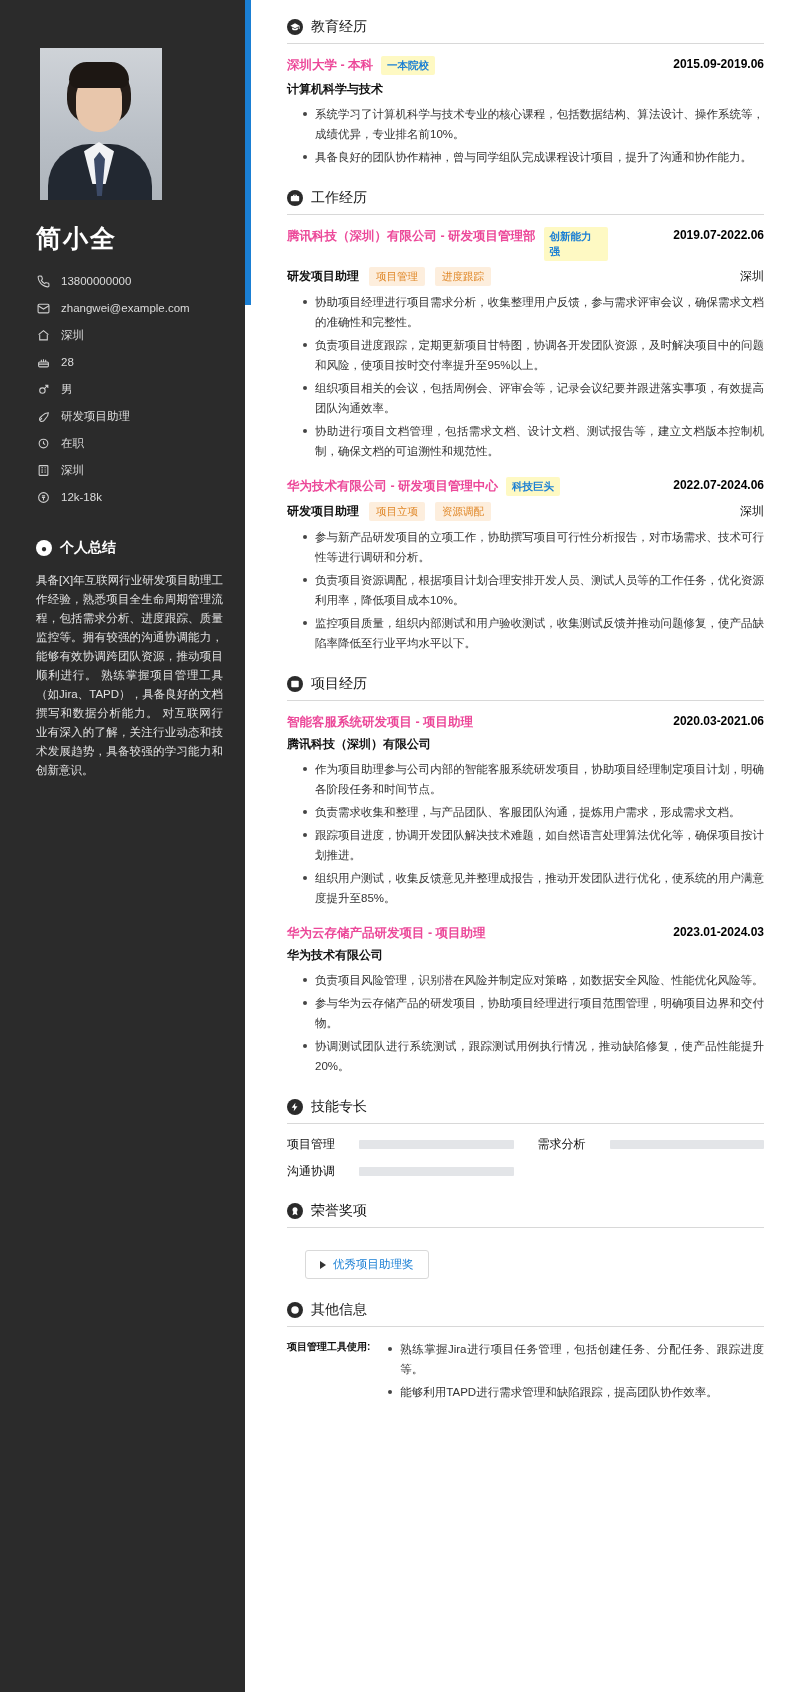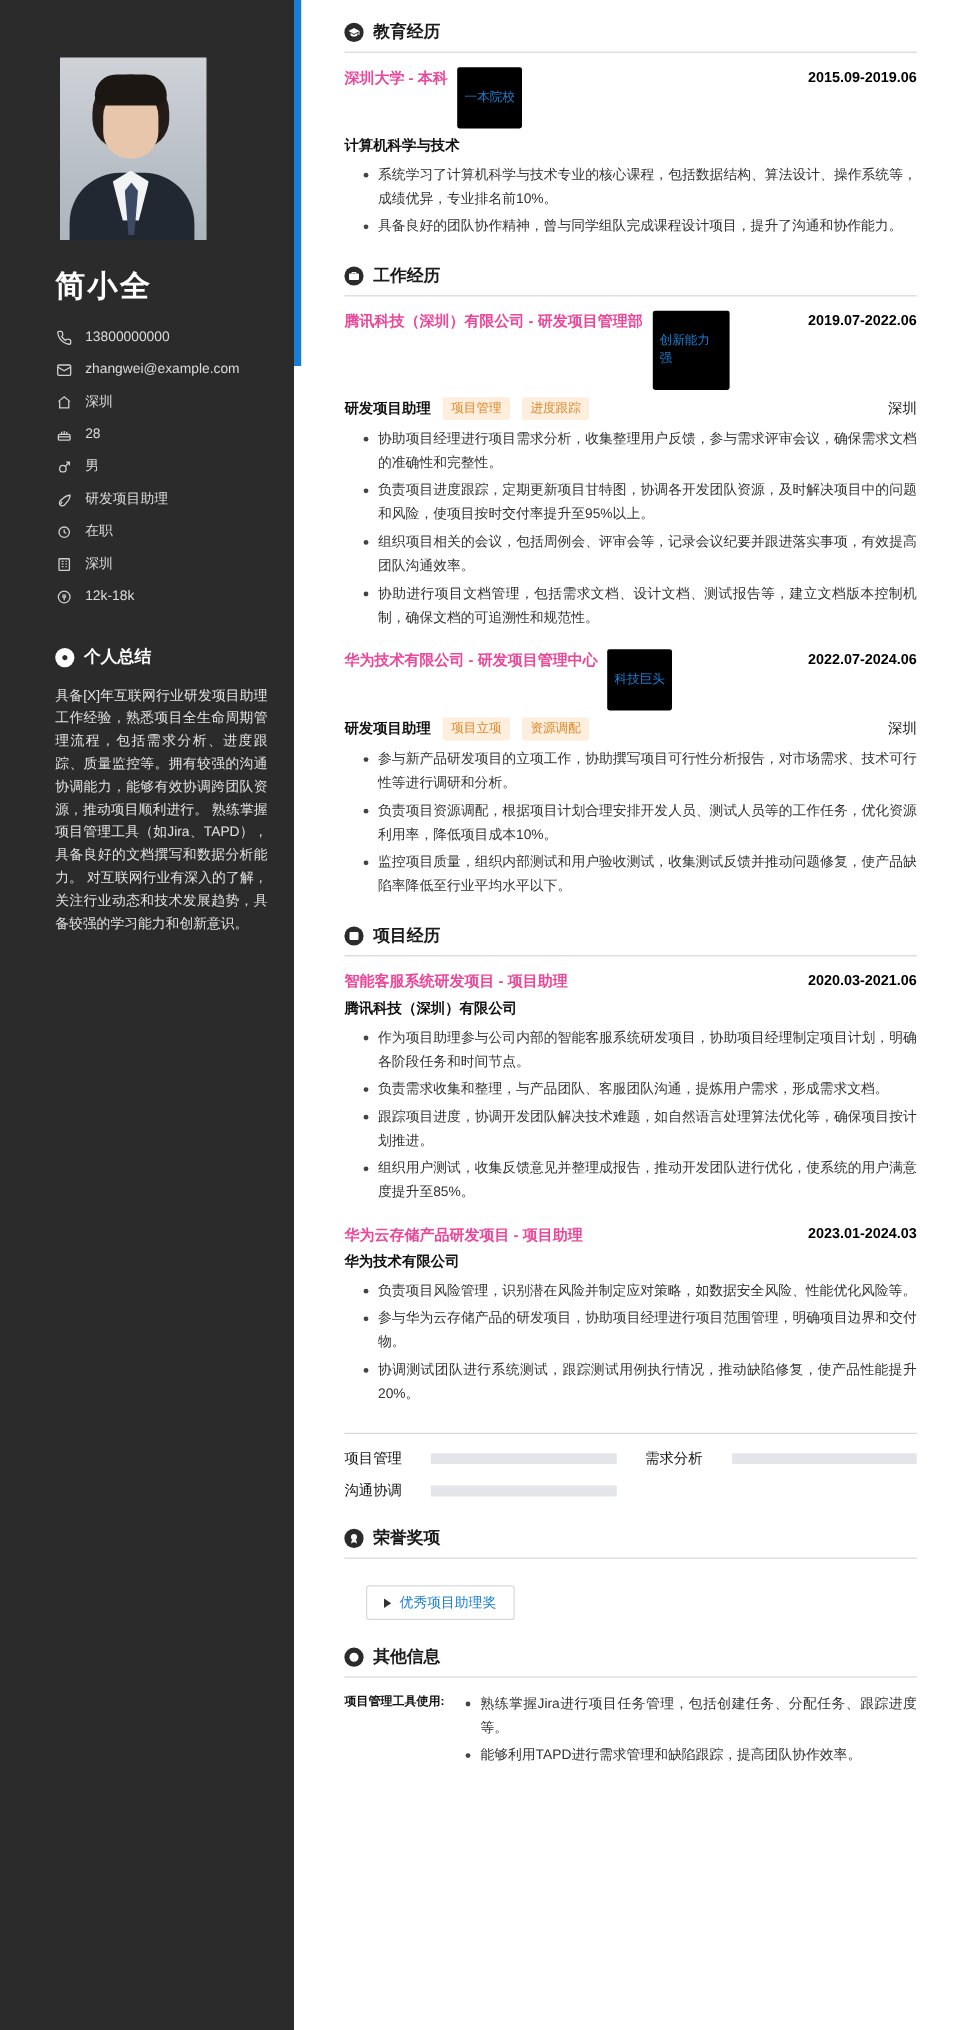--- a/index.html
+++ b/index.html
@@ -16,21 +16,21 @@
     min-height: 1692px;
     display: flex;
     position: relative;
     background: #fff;
   }
   
   .sidebar {
     width: 245px;
     background: #2b2b2b;
     color: #e8e8e8;
-    padding: 40px 22px 30px 44px;
+    padding: 40px 22px 30px 34px;
     flex: 0 0 245px;
   }
   .photo {
     width: 122px;
     height: 152px;
     background: #c9cdd2;
     margin: 8px 0 22px 6px;
     overflow: hidden;
     position: relative;
   }
@@ -115,21 +115,21 @@
     width: 16px; height: 16px;
     border-radius: 50%;
     background: #2b2b2b;
     color: #fff;
     display: flex; align-items: center; justify-content: center;
     font-size: 9px;
     flex: 0 0 16px;
   }
   .sec-title {
     font-size: 14px;
-    font-weight: bold;
+    font-weight: normal;
     color: #1b1b1b;
   }
   .sec-rule {
     height: 1px;
     background: #d8d8d8;
     margin: 7px 0 12px 0;
   }
   .entry { margin-bottom: 16px; }
   .entry-head {
     display: flex;
@@ -146,27 +146,27 @@
   .entry-left { display: flex; align-items: flex-start; gap: 8px; flex: 1 1 auto; }
   .entry-date {
     font-size: 12px;
     font-weight: bold;
     color: #000000;
     white-space: nowrap;
     padding-top: 1px;
   }
   .tag-blue {
     display: inline-block;
-    background: #000000;
+    background: #fef9c3;
     color: #1a7fd4;
     font-size: 10.5px;
-    padding: 18px 6px;
+    padding: 2px 6px;
     border-radius: 2px;
     line-height: 15px;
-    font-weight: normal;
+    font-weight: bold;
   }
   .tag-blue.wrap { max-width: 64px; white-space: normal; }
   .sub-row {
     display: flex;
     align-items: center;
     justify-content: space-between;
     margin: 6px 0 6px 0;
     gap: 10px;
   }
   .sub-left { display: flex; align-items: center; gap: 10px; flex-wrap: wrap; }
@@ -497,20 +497,28 @@
         <div class="company-line">华为技术有限公司</div>
         <ul class="bullets">
           <li>负责项目风险管理，识别潜在风险并制定应对策略，如数据安全风险、性能优化风险等。</li>
           <li>参与华为云存储产品的研发项目，协助项目经理进行项目范围管理，明确项目边界和交付物。</li>
           <li>协调测试团队进行系统测试，跟踪测试用例执行情况，推动缺陷修复，使产品性能提升20%。</li>
         </ul>
       </div>
     </section>
 
     <section class="section">
+      <div class="sec-head">
+        <span class="sec-icon">
+          <svg width="10" height="10" viewBox="0 0 24 24" fill="currentColor">
+              <path d="M13 2 4 14h6l-1 8 9-12h-6l1-8z"></path>
+            </svg>
+        </span>
+        <span class="sec-title">技能专长</span>
+      </div>
       <div class="sec-rule"></div>
 
       <div class="skills-grid">
         <div class="skill">
           <span class="skill-label">项目管理</span>
           <span class="skill-track"><span class="skill-fill" id="sk0" style="width: 80%;"></span></span>
         </div>
         <div class="skill">
           <span class="skill-label">需求分析</span>
           <span class="skill-track"><span class="skill-fill" id="sk1" style="width: 78%;"></span></span>

